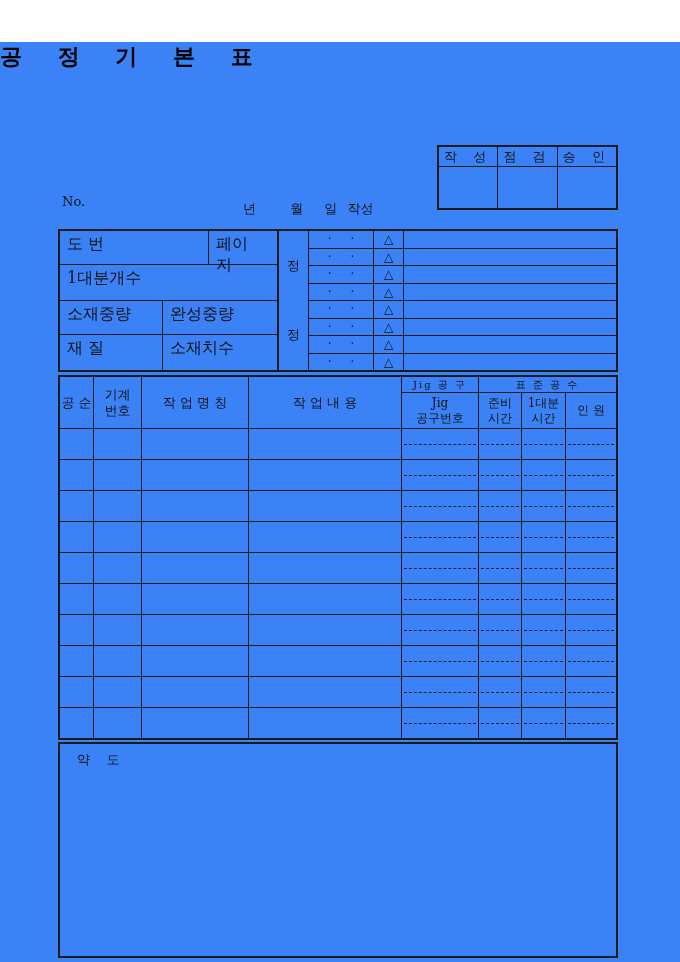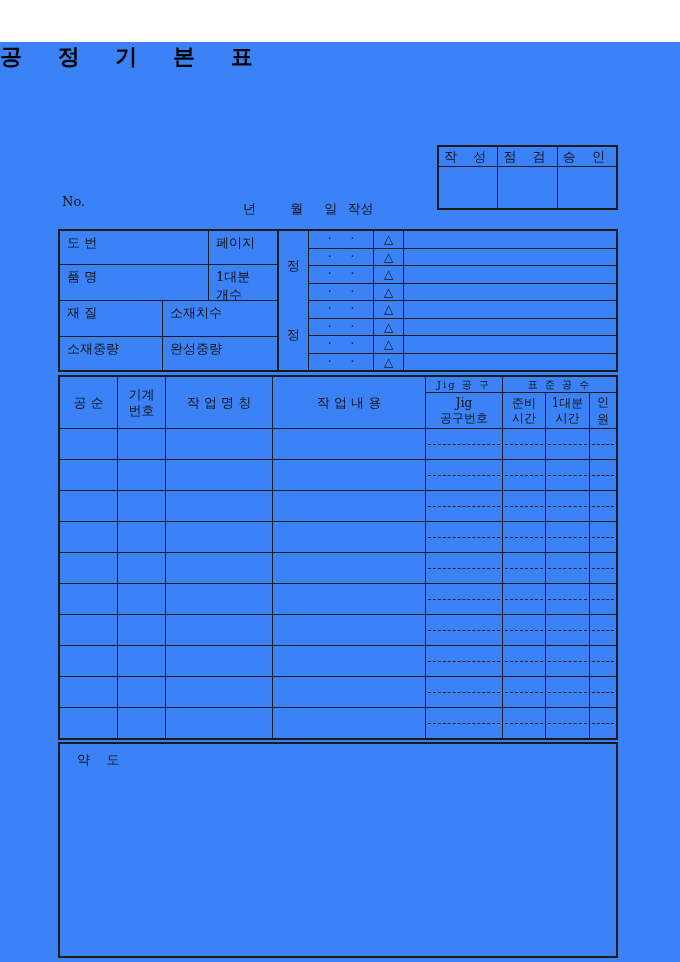--- a/index.html
+++ b/index.html
@@ -28,39 +28,39 @@
   .date-line { left:243px; top:158px; font-size:13px; }
   .date-line span { display:inline-block; }
   .dl-month { margin-left:30px; }
   .dl-day { margin-left:17px; }
   .dl-created { margin-left:6px; }
   
   .info { left:58px; top:187px; width:220px; height:143px; border:2px solid #1b1b1b; border-right-width:1px; display:flex; flex-direction:column; }
   .info-row { display:flex; border-bottom:1px solid #1b1b1b; }
   .info-row:last-child { border-bottom:none; }
   .ir1 { height:33px; } .ir2 { height:35px; } .ir3 { height:35px; } .ir4 { flex:1; }
-  .info-cell { box-sizing:border-box; padding:3px 14px 0 7px; font-size:13px; }
+  .info-cell { box-sizing:border-box; padding:3px 14px 0 7px; font-size:16px; }
   .info-cell.first-a { width:149px; border-right:1px solid #1b1b1b; }
   .info-cell.first-b { width:103px; border-right:1px solid #1b1b1b; }
   .info-cell.rest { flex:1; }
   
   .revision { left:278px; top:187px; width:340px; height:143px; border:2px solid #1b1b1b; border-left-width:1px; display:flex; }
   .rev-label-col { width:29px; border-right:1px solid #1b1b1b; display:flex; flex-direction:column; justify-content:space-around; align-items:center; font-size:13px; }
   .rev-rows { flex:1; display:flex; flex-direction:column; }
   .rev-row { flex:1; display:flex; border-bottom:1px solid #1b1b1b; }
   .rev-row:last-child { border-bottom:none; }
   .rev-date { width:64px; border-right:1px solid #1b1b1b; display:flex; justify-content:space-evenly; align-items:center; font-size:12px; color:#222; }
   .rev-tri { width:29px; border-right:1px solid #1b1b1b; display:flex; align-items:center; justify-content:center; font-size:12px; }
   .rev-blank { flex:1; }
   
   .worktable { left:58px; top:333px; width:560px; height:365px; border:2px solid #1b1b1b; display:flex; flex-direction:column; }
   .wt-header { display:flex; height:51px; border-bottom:1px solid #1b1b1b; }
   .hc { box-sizing:border-box; border-right:1px solid #1b1b1b; display:flex; align-items:center; justify-content:center; font-size:13px; text-align:center; }
   .pre { white-space:pre-line; line-height:1.2; }
-  .w-c1 { width:58px; } .w-c2 { width:48px; } .w-c3 { width:107px; } .w-c4 { width:153px; }
+  .w-c1 { width:34px; } .w-c2 { width:48px; } .w-c3 { width:107px; } .w-c4 { width:153px; }
   .wt-h-right { flex:1; display:flex; flex-direction:column; }
   .wt-h-top { height:15px; display:flex; border-bottom:1px solid #1b1b1b; }
   .wt-h-top .hc { font-size:10px; letter-spacing:2px; }
   .wt-h-bottom { flex:1; display:flex; }
   .wt-h-bottom .hc { font-size:12px; }
   .w-r1 { width:77px; } .w-r2 { width:43px; } .w-r3 { width:44px; }
   .w-rlast { flex:1; border-right:none !important; }
   .wt-body { flex:1; display:flex; flex-direction:column; }
   .wt-row { flex:1; display:flex; border-bottom:1px solid #1b1b1b; }
   .wt-row:last-child { border-bottom:none; }
@@ -97,30 +97,29 @@
     <span class="dl-day">일</span>
     <span class="dl-created">작성</span>
   </div>
 
   <div class="abs info">
     <div class="info-row ir1">
       <div class="info-cell first-a">도 번</div>
       <div class="info-cell rest">페이지</div>
     </div>
     <div class="info-row ir2">
-      <div class="info-cell first-a">품 명</div>
       <div class="info-cell rest">1대분개수</div>
+    </div>
+    <div class="info-row ir4">
+      <div class="info-cell first-b">소재중량</div>
+      <div class="info-cell rest">완성중량</div>
     </div>
     <div class="info-row ir3">
       <div class="info-cell first-b">재 질</div>
       <div class="info-cell rest">소재치수</div>
-    </div>
-    <div class="info-row ir4">
-      <div class="info-cell first-b">소재중량</div>
-      <div class="info-cell rest">완성중량</div>
     </div>
   </div>
 
   <div class="abs revision">
     <div class="rev-label-col">
       <span>정</span>
       <span>정</span>
     </div>
     <div class="rev-rows">
 

